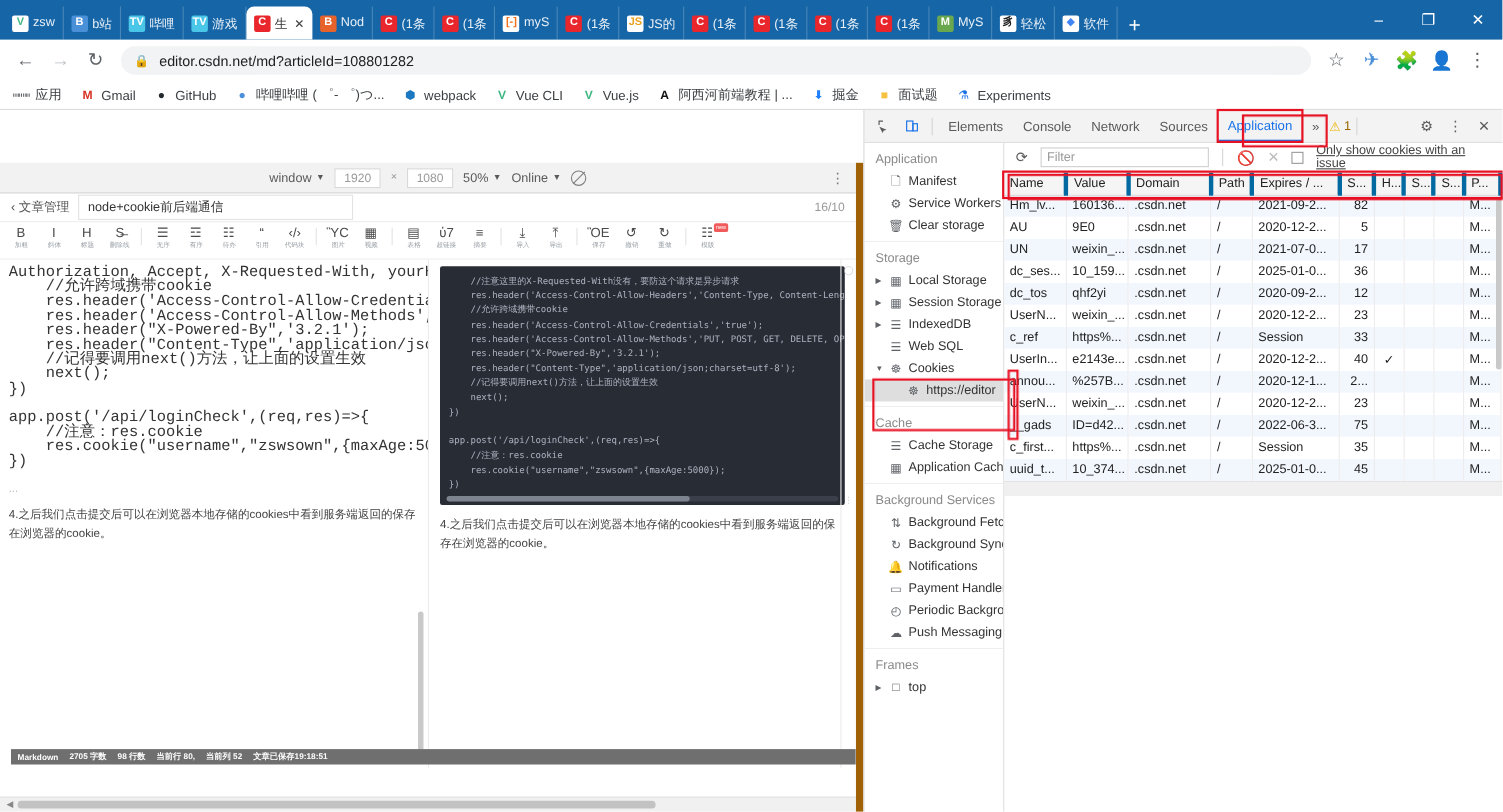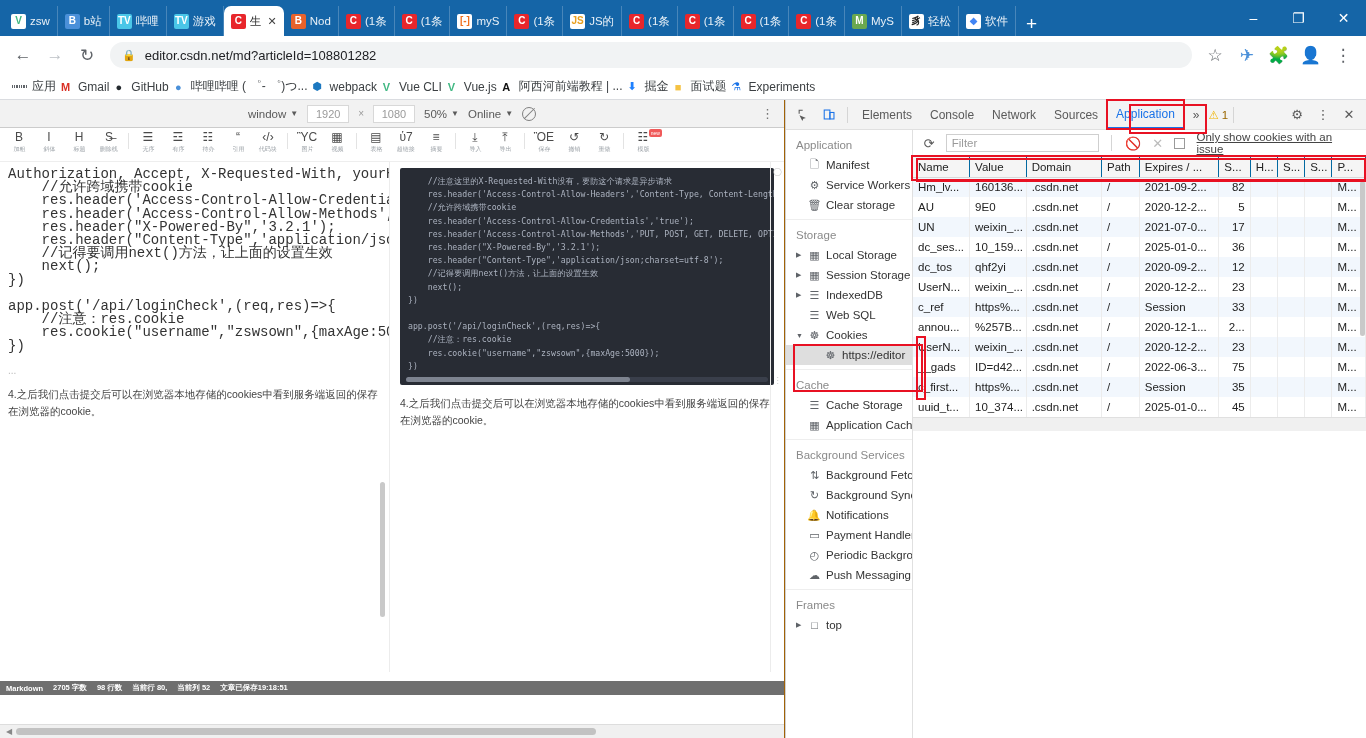--- a/index.html
+++ b/index.html
@@ -43,35 +43,35 @@
   .navicon { width:30px; height:30px; display:flex; align-items:center;
     justify-content:center; color:#5f6368; font-size:17px; }
   .navicon.dim { color:#bdc1c6; }
   .omnibox { flex:1; height:26px; background:#f1f3f4; border-radius:13px;
     display:flex; align-items:center; padding:0 12px; gap:9px; margin:0 6px;
     font-size:13px; color:#202124; }
   .lock { font-size:11px; color:#5f6368; }
   .navbar-right { display:flex; align-items:center; gap:2px; }
 
   
-  .bookmarks { height:26px; display:flex; align-items:center; gap:2px;
+  .bookmarks { height:26px; display:flex; align-items:center; gap:16px;
     padding:0 12px; font-size:12px; color:#3c4043; border-bottom:1px solid #dadce0; }
   .bm { display:flex; align-items:center; gap:5px; white-space:nowrap; }
   .bm .bmi { width:15px; height:15px; display:flex; align-items:center;
     justify-content:center; font-size:11px; }
   .grid-ico { display:grid; grid-template-columns:repeat(3,3px);
     grid-template-rows:repeat(3,3px); gap:1px; }
   .grid-ico i { background:#5f6368; width:3px; height:3px; display:block; }
 
   
   .content { flex:1; display:flex; min-height:0; }
 
   
   #page-area { width:785px; display:flex; flex-direction:column; background:#fff;
-    border-right:1px solid #a16207; min-width:0; }
+    border-right:7px solid #a16207; min-width:0;margin-top:48px; }
 
   .device-bar { height:28px; background:#f2f2f2; border-bottom:1px solid #ccc;
     display:flex; align-items:center; justify-content:center; gap:9px;
     font-size:11.5px; color:#5a5a5a; position:relative; }
   .dev-sel { display:flex; align-items:center; gap:4px; }
   .dev-num { width:42px; height:18px; border:1px solid #d8d8d8; background:#fff;
     color:#9a9a9a; display:flex; align-items:center; justify-content:center;
     font-size:11px; }
   .dev-x { color:#9a9a9a; font-size:10px; }
   .dev-dots { position:absolute; right:10px; font-size:13px; color:#777; }
@@ -166,21 +166,21 @@
     padding:0 6px; border-bottom:1px solid #e7e7e7; font-size:11.5px; color:#444; }
   .filter-box { width:155px; height:18px; border:1px solid #cfcfcf; background:#fff;
     padding:0 5px; display:flex; align-items:center; color:#9a9a9a; font-size:11.5px; }
   .chkrow { display:flex; align-items:center; gap:12px;text-decoration:underline; }
   .chk { width:11px; height:11px; border:1px solid #9a9a9a; background:#fff; }
 
   .ck-wrap { flex:0 0 auto; position:relative; }
   .ck-table { width:100%; border-collapse:collapse; font-size:11.5px; color:#222;
     table-layout:fixed; }
   .ck-table th { background:#f5f5f5; font-weight:normal; text-align:left;
-    padding:2px 5px; border-right:1px solid #0369a1; border-bottom:1px solid #d8d8d8;
+    padding:2px 5px; border-right:4px solid #0369a1; border-bottom:1px solid #d8d8d8;
     height:20px; white-space:nowrap; overflow:hidden; }
   .ck-table td { padding:1px 5px; border-right:1px solid #ececec; height:20px;
     white-space:nowrap; overflow:hidden; text-overflow:clip; }
   .ck-table tbody tr:nth-child(odd) { background:#f2f7fd; }
   .ck-table td.num { text-align:right; }
   .ck-table td.ctr { text-align:center; }
   .ck-hdr-box { position:absolute; left:0; right:0; top:0; height:22px;
     outline:2px solid #e81123; pointer-events:none; }
 
   .ck-preview { flex:1; display:flex; align-items:center; justify-content:center;
@@ -371,20 +371,25 @@
         <span class="dev-sel">
           <span>Online</span>
             <span style="font-size:8px">▼</span>
         </span>
         <span class="nothrottle"></span>
         <span class="dev-dots">⋮</span>
       </div>
 
       <div class="page-scrollarea">
 
+        <div class="editor-head">
+          <span>‹ 文章管理</span>
+          <span class="art-title">node+cookie前后端通信</span>
+          <span class="wordcount">16/10</span>
+        </div>
 
         <div class="md-toolbar" id="md-toolbar">
             <div class="tbtn">
               <span class="gl">B</span>
               <span class="lb">加粗</span>
             </div>
             <div class="tbtn">
               <span class="gl">I</span>
               <span class="lb">斜体</span>
             </div>
@@ -512,21 +517,21 @@
                 </span>
             </div>
             <div class="md-text">4.之后我们点击提交后可以在浏览器本地存储的cookies中看到服务端返回的保存在浏览器的cookie。</div>
             <div class="ruler">
               <div class="mk">◯</div>
               <div class="mk" style="margin-top:200px">⋮</div>
             </div>
           </div>
         </div>
 
-        <div style="position:absolute;bottom:29px;left:0;right:0;">
+        <div style="position:absolute;bottom:29px;left:10px;right:0;">
           <div class="editor-status">
             <span>Markdown</span>
             <span>2705 字数</span>
             <span>98 行数</span>
             <span>当前行 80,</span>
             <span>当前列 52</span>
             <span>文章已保存19:18:51</span>
           </div>
         </div>
       </div>
@@ -782,20 +787,32 @@
                     <td>.csdn.net</td>
                     <td>/</td>
                     <td>Session</td>
                     <td class="num">33</td>
                     <td class="ctr"></td>
                     <td class="ctr"></td>
                     <td class="ctr"></td>
                     <td>M...</td>
                   </tr>
                   <tr>
+                    <td>UserIn...</td>
+                    <td>e2143e...</td>
+                    <td>.csdn.net</td>
+                    <td>/</td>
+                    <td>2020-12-2...</td>
+                    <td class="num">40</td>
+                    <td class="ctr">✓</td>
+                    <td class="ctr"></td>
+                    <td class="ctr"></td>
+                    <td>M...</td>
+                  </tr>
+                  <tr>
                     <td>annou...</td>
                     <td>%257B...</td>
                     <td>.csdn.net</td>
                     <td>/</td>
                     <td>2020-12-1...</td>
                     <td class="num">2...</td>
                     <td class="ctr"></td>
                     <td class="ctr"></td>
                     <td class="ctr"></td>
                     <td>M...</td>

